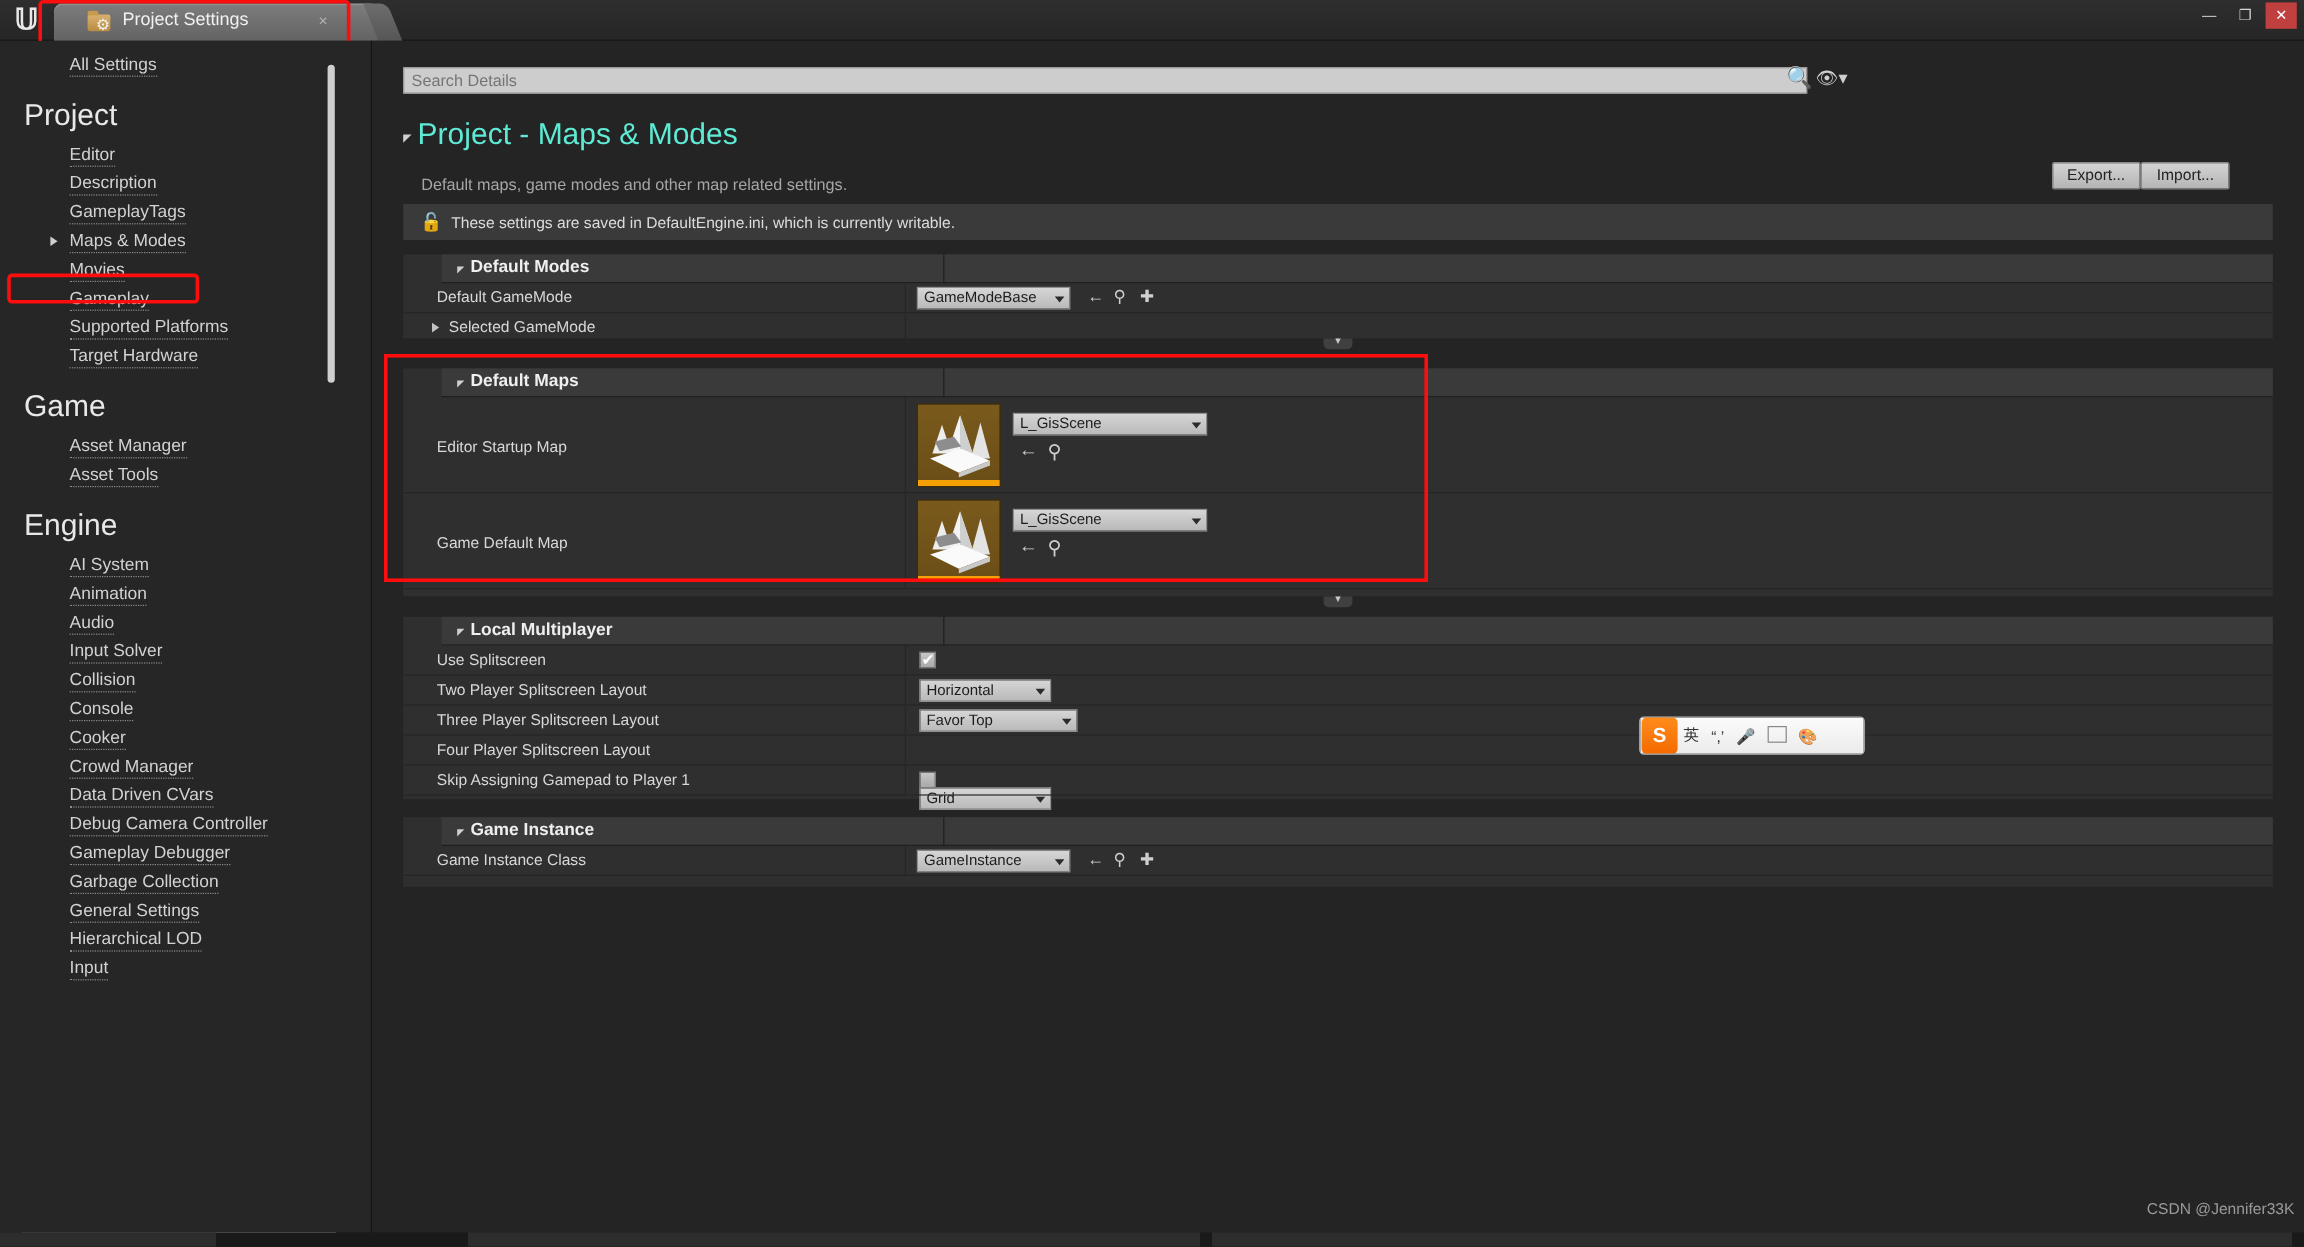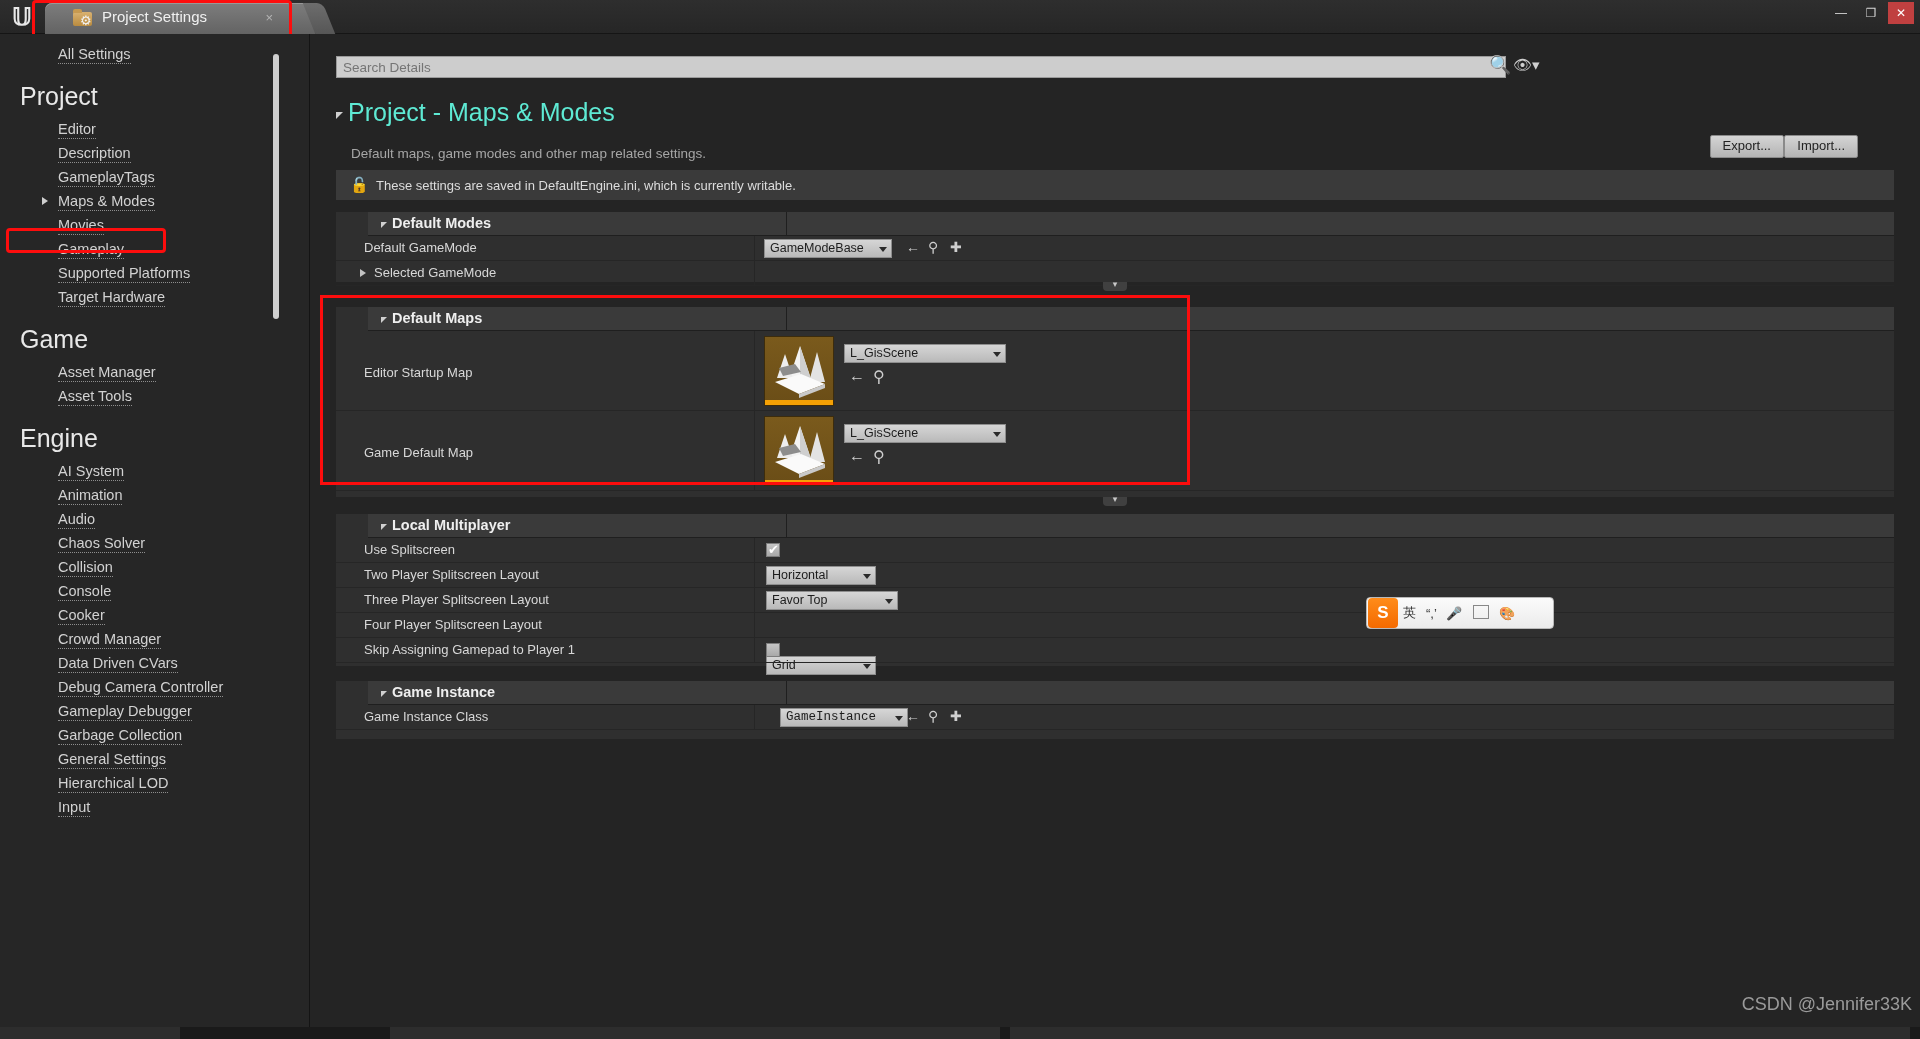--- a/index.html
+++ b/index.html
@@ -258,21 +258,21 @@
     background:
       linear-gradient(#4a90d9,#4a90d9) 0 0/7px 7px no-repeat,
       linear-gradient(#d94a4a,#d94a4a) 9px 0/7px 7px no-repeat,
       linear-gradient(#4ad96a,#4ad96a) 0 9px/7px 7px no-repeat,
       linear-gradient(#d9b44a,#d9b44a) 9px 9px/7px 7px no-repeat;
   }
 
   
   .watermark {
     position: absolute; right: 8px; bottom: 24px;
-    font-size: 18px; color: #9a9a9a;
+    font-size: 13px; color: #9a9a9a;
   }
   .bottombar {
     position: absolute; left: 0; bottom: 0; width: 1920px; height: 12px;
     background: #1a1a1a;
   }
   .bottombar .seg {
     position:absolute; top:0; height:12px; background:#2d2d2d;
   }
 </style>
 </head>
@@ -315,21 +315,21 @@
         <div class="side-link"><span class="lbl">Gameplay</span></div>
         <div class="side-link"><span class="lbl">Supported Platforms</span></div>
         <div class="side-link"><span class="lbl">Target Hardware</span></div>
         <div class="side-header">Game</div>
         <div class="side-link"><span class="lbl">Asset Manager</span></div>
         <div class="side-link"><span class="lbl">Asset Tools</span></div>
         <div class="side-header">Engine</div>
         <div class="side-link"><span class="lbl">AI System</span></div>
         <div class="side-link"><span class="lbl">Animation</span></div>
         <div class="side-link"><span class="lbl">Audio</span></div>
-        <div class="side-link"><span class="lbl">Chaos Solver</span></div>
+        <div class="side-link"><span class="lbl">Input Solver</span></div>
         <div class="side-link"><span class="lbl">Collision</span></div>
         <div class="side-link"><span class="lbl">Console</span></div>
         <div class="side-link"><span class="lbl">Cooker</span></div>
         <div class="side-link"><span class="lbl">Crowd Manager</span></div>
         <div class="side-link"><span class="lbl">Data Driven CVars</span></div>
         <div class="side-link"><span class="lbl">Debug Camera Controller</span></div>
         <div class="side-link"><span class="lbl">Gameplay Debugger</span></div>
         <div class="side-link"><span class="lbl">Garbage Collection</span></div>
         <div class="side-link"><span class="lbl">General Settings</span></div>
         <div class="side-link"><span class="lbl">Hierarchical LOD</span></div>
@@ -461,21 +461,21 @@
         </div>
         <div class="section" style="top: 647px; height: 58px;">
           <div class="sec-head">
             <div class="caret"></div>
             <div class="divider"></div>
             <div class="txt">Game Instance</div>
           </div>
           <div class="row">
             <div class="rlabel">Game Instance Class</div>
             <div class="vdiv"></div>
-            <div class="combo" style="left: 444px; top: 3px; width: 128px; font-family: Liberation Mono, monospace;"><span>GameInstance</span><div class="arrow"></div></div>
+            <div class="combo" style="left: 428px; top: 3px; width: 128px;"><span>GameInstance</span><div class="arrow"></div></div>
             <div class="icon-btn" style="left: 570px; top: 3px;">←</div>
             <div class="icon-btn" style="left: 592px; top: 3px;">⚲</div>
             <div class="icon-btn" style="left: 614px; top: 3px;">✚</div>
           </div>
         </div>
       </div>
   </div>
 
   <div class="hl-maps-block"></div>
 

